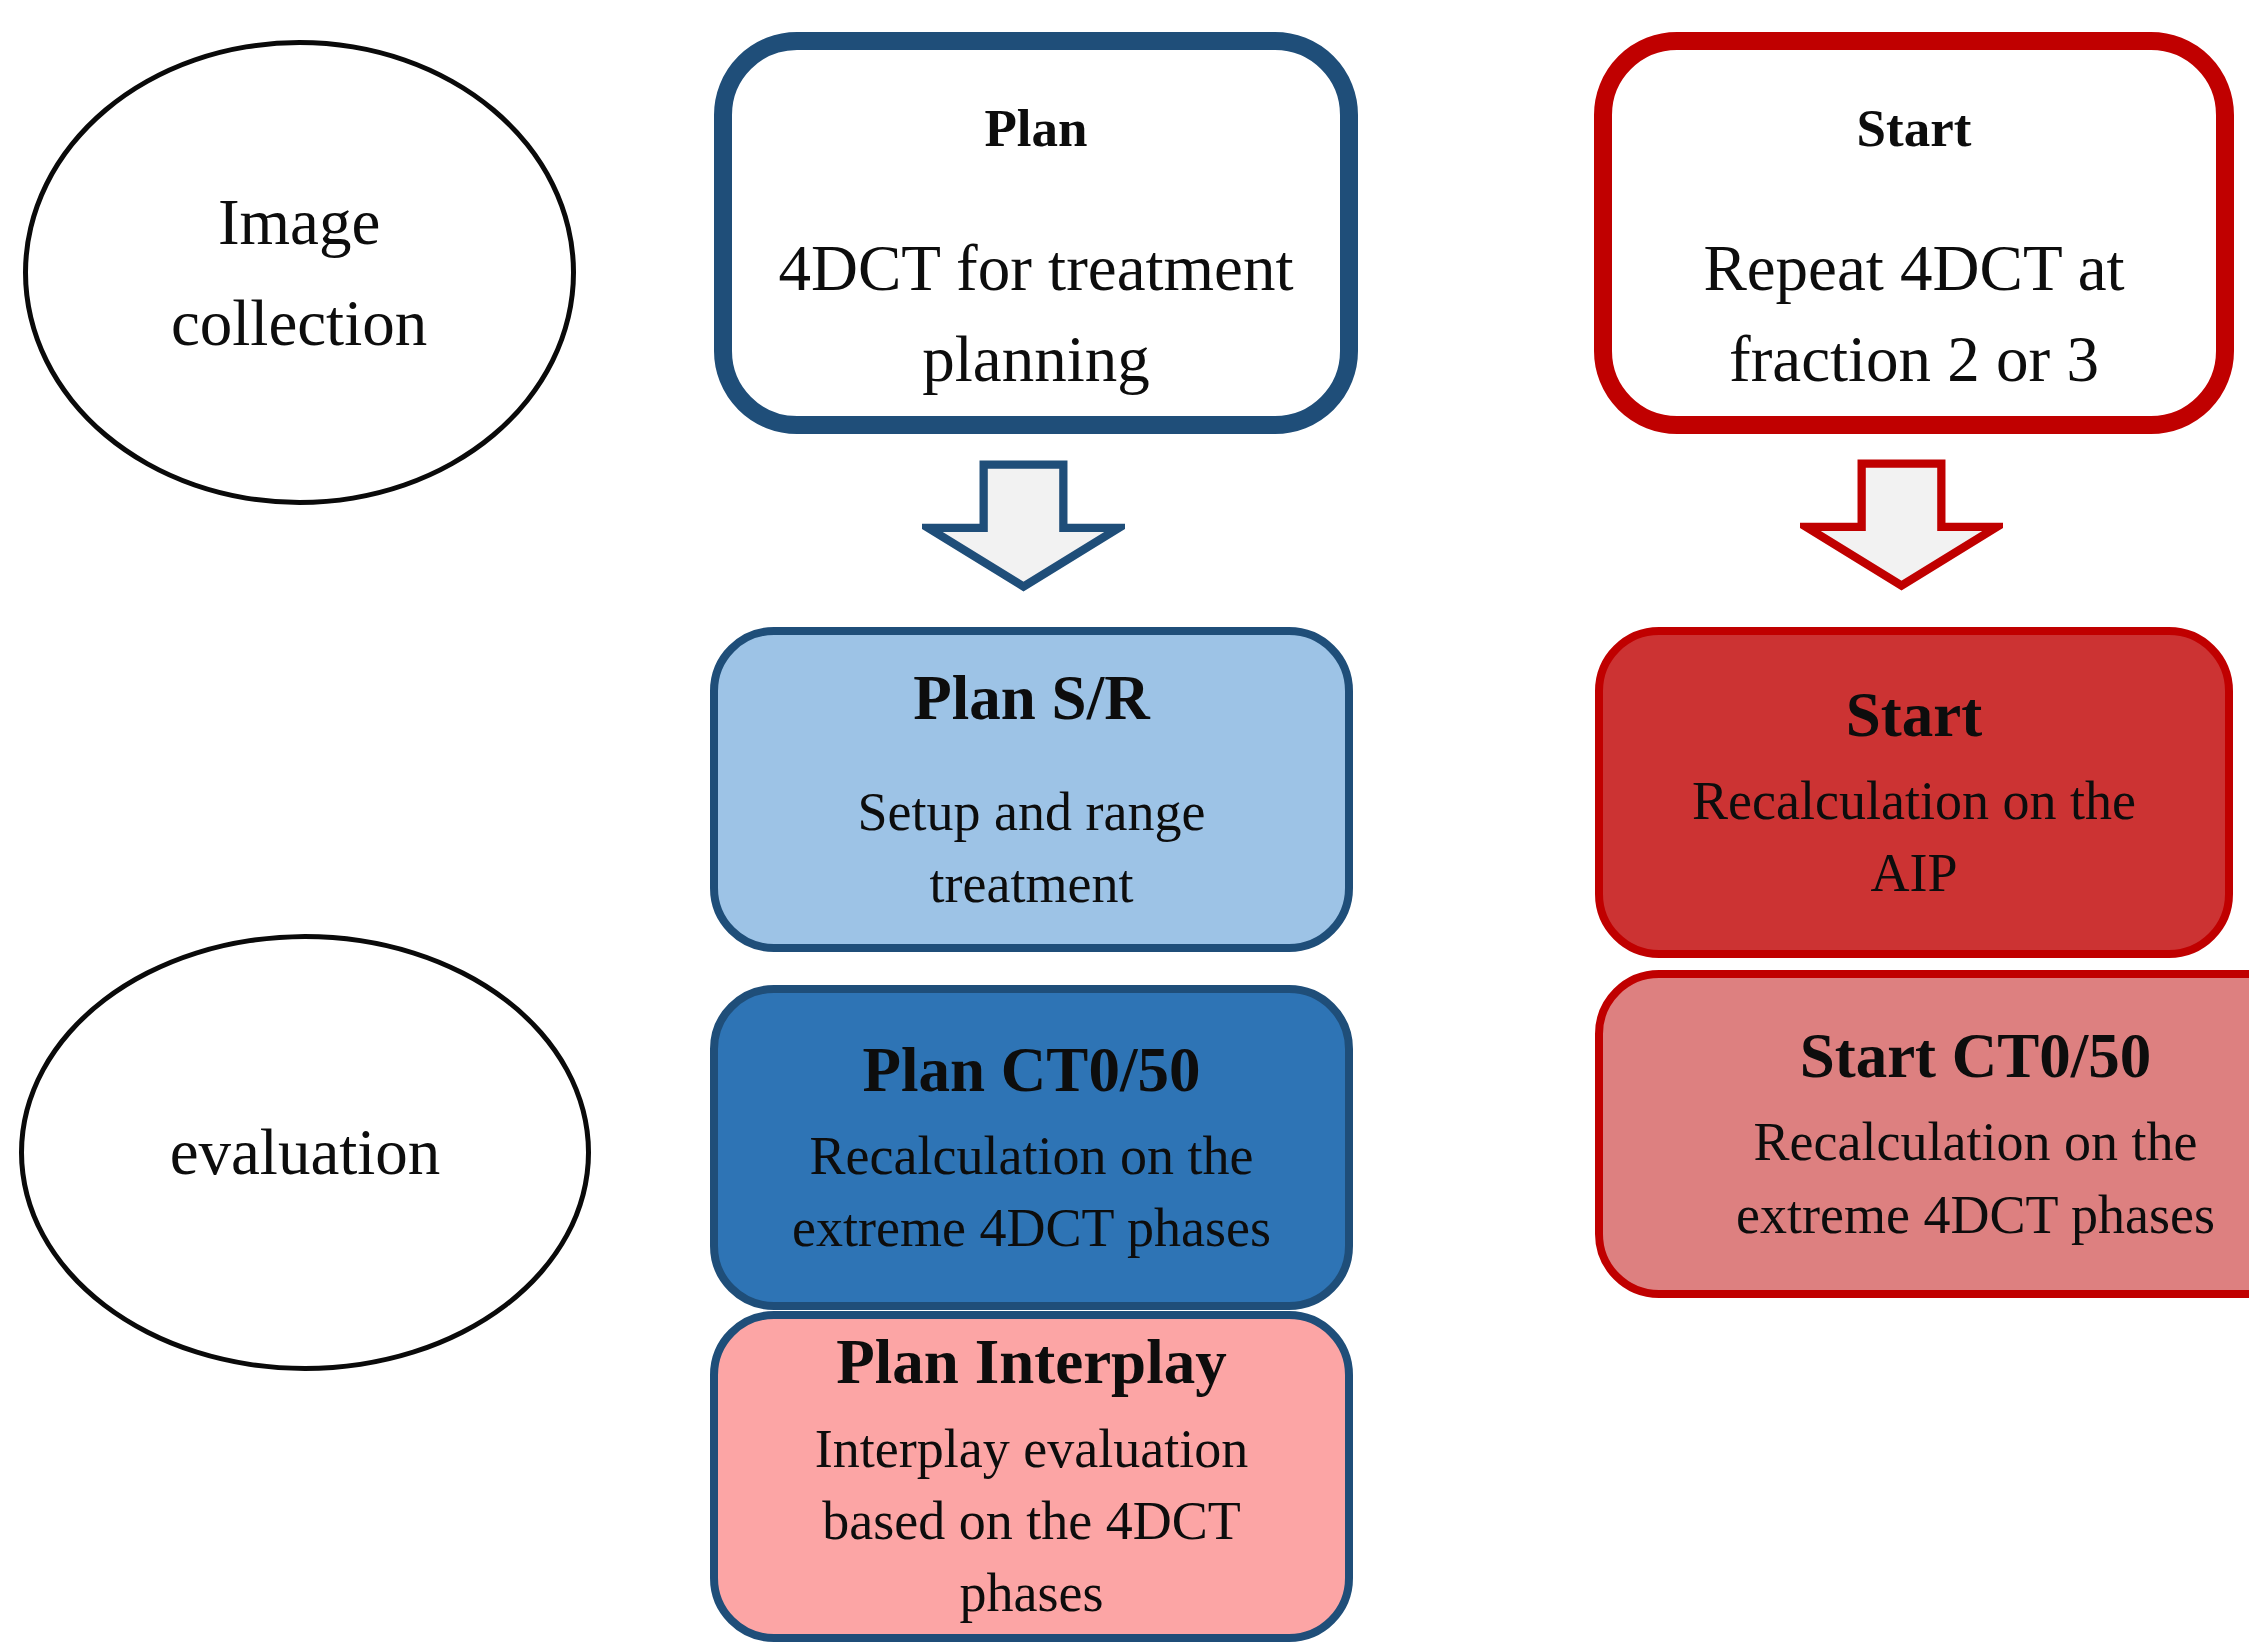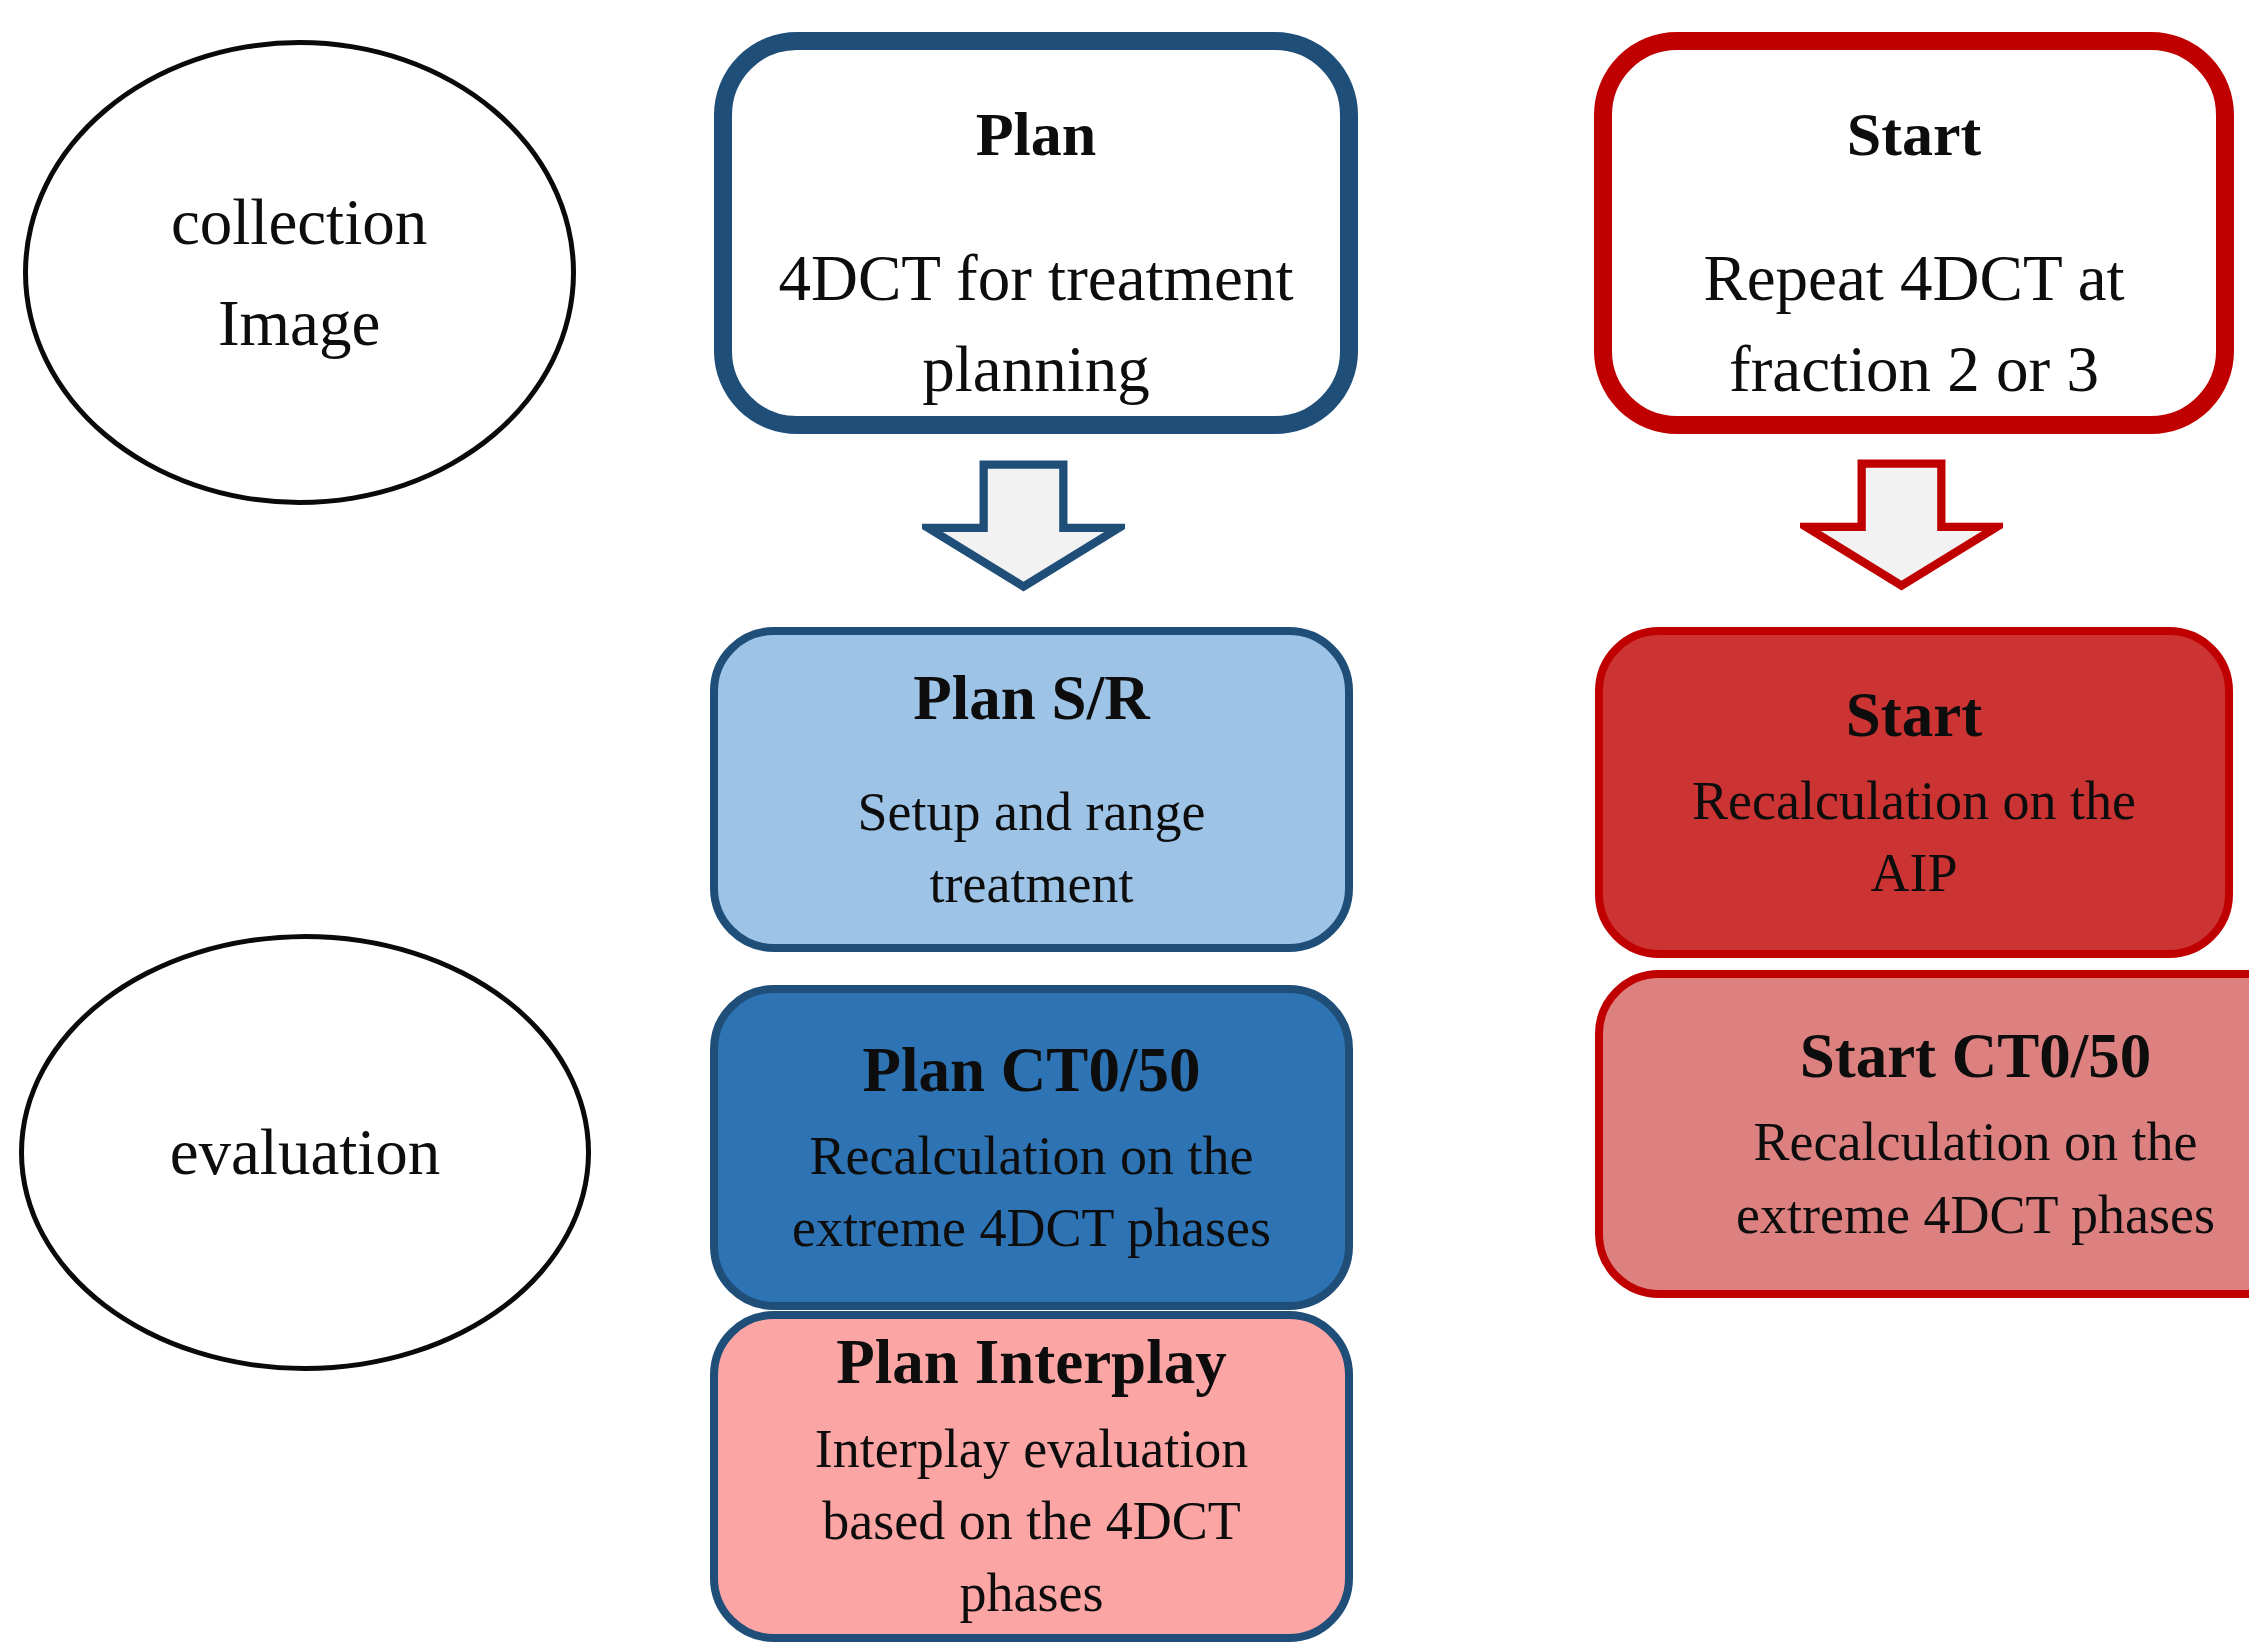--- a/index.html
+++ b/index.html
@@ -47,21 +47,21 @@
     background: #ffffff;
     border-radius: 83px;
     box-sizing: border-box;
     display: flex;
     flex-direction: column;
     align-items: center;
     text-align: center;
   }
   .top-box .box-title {
     font-weight: bold;
-    font-size: 62px;
+    font-size: 53px;
     line-height: 1.2;
     margin-top: 47px;
   }
   .top-box .box-body {
     font-size: 65px;
     line-height: 1.4;
     margin-top: 62px;
     max-width: 526px;
   }
   #plan-top-box {
@@ -126,22 +126,22 @@
     background: #dd8080; border: 8.3px solid #c00000;
   }
 </style>
 </head>
 <body>
 
 <div class="canvas">
 
   <div class="stage-ellipse" id="ellipse-image-collection">
     <div>
+      <span class="ellipse-line">Image</span>
       <span class="ellipse-line">collection</span>
-      <span class="ellipse-line">Image</span>
     </div>
   </div>
 
   <div class="stage-ellipse" id="ellipse-robustness-evaluation">
     <div>
       <span class="ellipse-line">evaluation</span>
     </div>
   </div>
 
   <div class="top-box" id="plan-top-box">

